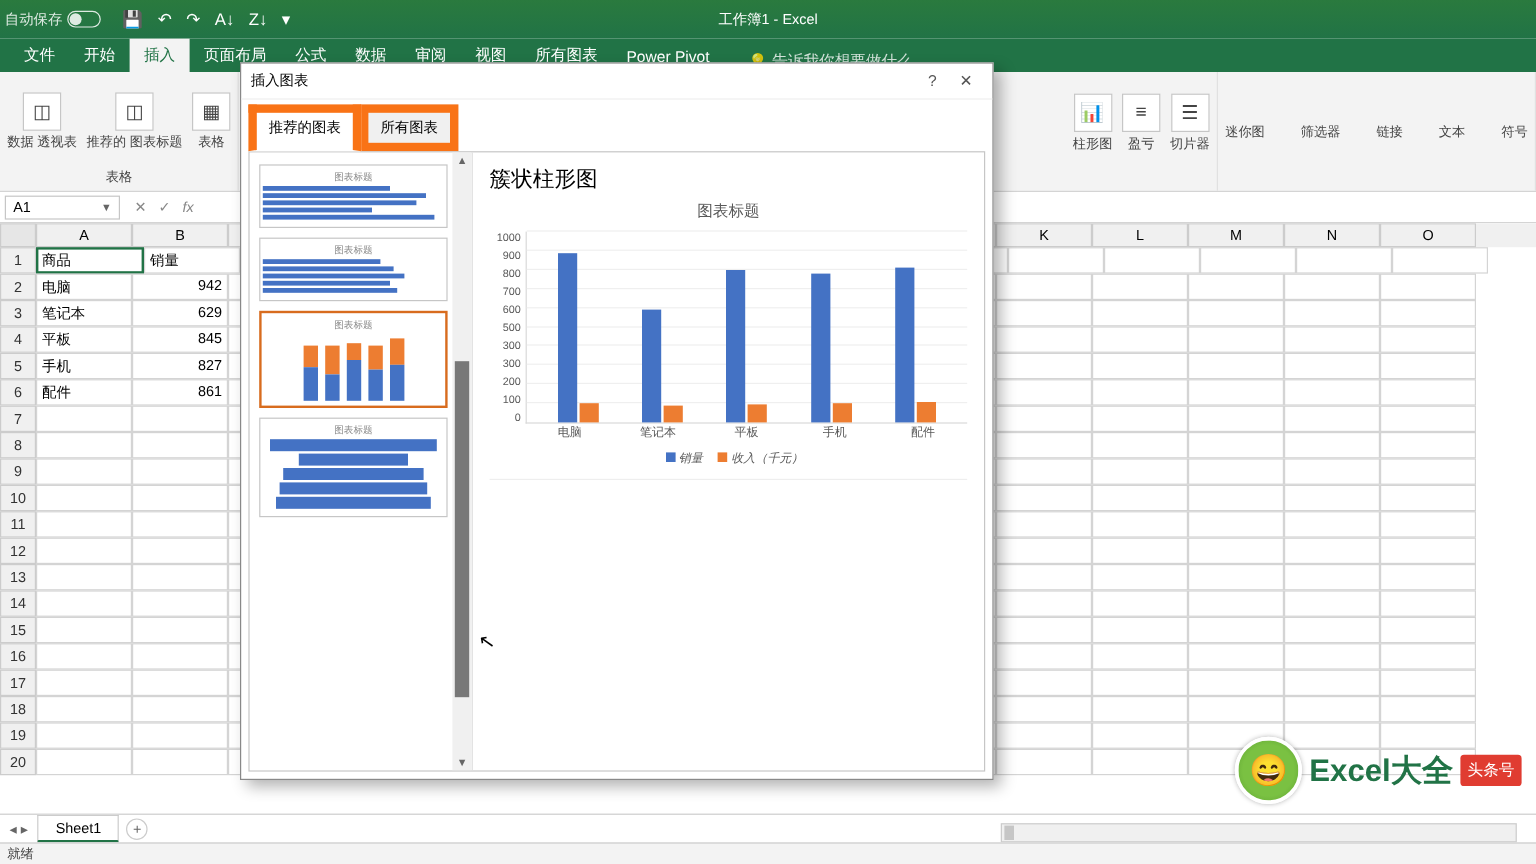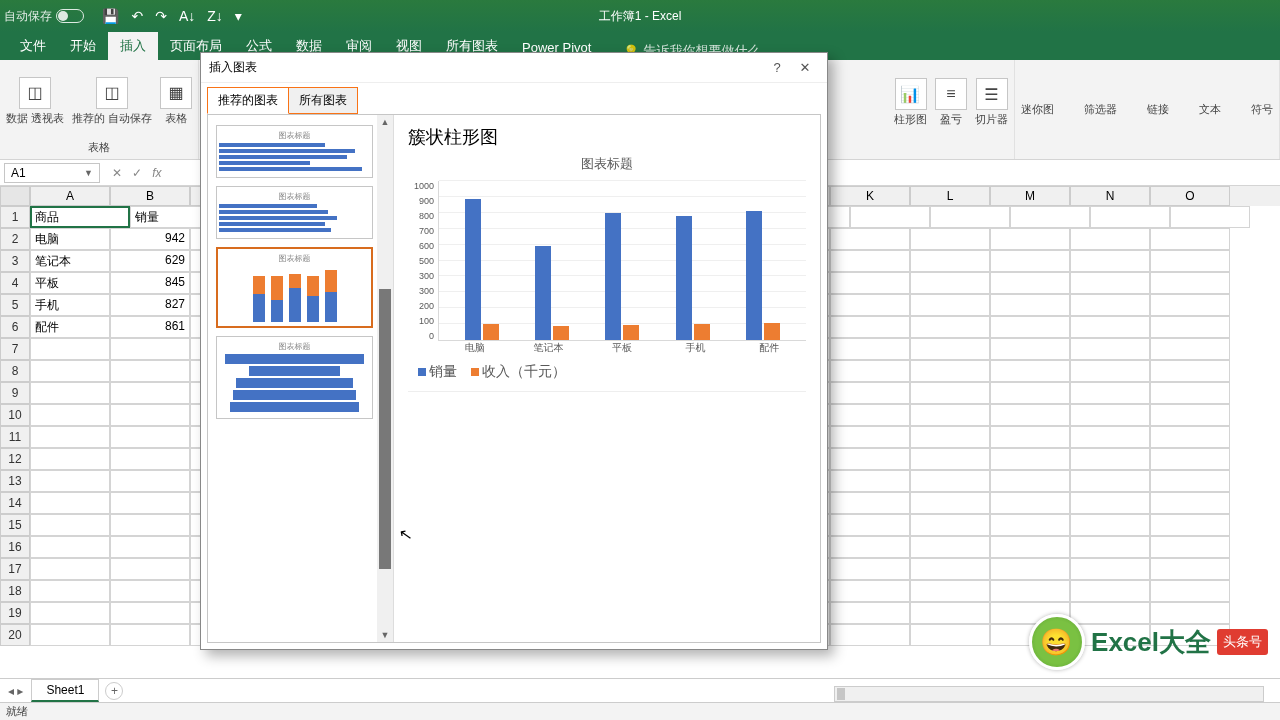--- a/index.html
+++ b/index.html
@@ -56,21 +56,21 @@
 .hscroll .thumb { position:absolute; left:2px; top:1px; width:8px; height:12px; background:#c6c6c6; }
 
 
 .status-bar { position:absolute; bottom:0; left:0; right:0; height:18px; background:#f3f3f3; border-top:1px solid #ccc; font-size:11px; display:flex; align-items:center; color:#444; padding:0 6px; justify-content:space-between; }
 .status-bar .stats { display:flex; gap:18px; }
 .dialog { position:absolute; left:200px; top:52px; width:628px; height:598px; background:#fff; border:1px solid #888; box-shadow:6px 6px 12px rgba(0,0,0,0.3); display:flex; flex-direction:column; }
 .dialog-title { height:30px; display:flex; align-items:center; padding:0 8px; font-size:12px; border-bottom:1px solid #eee; }
 .dialog-title .spacer { flex:1; }
 .dialog-title .btn { width:28px; height:22px; display:flex; align-items:center; justify-content:center; color:#555; font-size:13px; }
 .dialog-tabs { display:flex; padding:4px 6px 0 6px; font-size:12px; }
-.dialog-tabs .dtab { padding:4px 10px; border:1px solid #f97316; background:#f0f0f0; margin-right:-1px; }
+.dialog-tabs .dtab { padding:4px 10px; border:7px solid #f97316; background:#f0f0f0; margin-right:-1px; }
 .dialog-tabs .dtab.active { background:#fff; border-bottom:1px solid #fff; position:relative; z-index:2; }
 .dialog-body { flex:1; border:1px solid #c6c6c6; margin:0 6px 6px 6px; display:flex; position:relative; }
 
 
 .reco-list { width:186px; border-right:1px solid #ddd; position:relative; overflow:hidden; padding:6px 2px; }
 .reco-scroll { position:absolute; right:0; top:0; bottom:0; width:16px; background:#f0f0f0; display:flex; flex-direction:column; align-items:center; justify-content:space-between; }
 .reco-scroll .arrow { height:14px; width:100%; display:flex; align-items:center; justify-content:center; color:#666; font-size:9px; }
 .reco-scroll .track { flex:1; width:100%; position:relative; }
 .reco-scroll .thumb { position:absolute; top:160px; left:2px; right:2px; height:280px; background:#787878; }
 .thumb-card { margin:4px 18px 8px 6px; border:1px solid #c6c6c6; background:#fff; padding:4px 2px; font-size:8px; color:#666; text-align:center; }
@@ -90,21 +90,21 @@
 .preview .chart-title { text-align:center; color:#595959; font-size:13px; margin:4px 0 8px; }
 .chart-area { display:flex; height:160px; }
 .yaxis { width:30px; display:flex; flex-direction:column; justify-content:space-between; align-items:flex-end; font-size:9px; color:#595959; padding-right:4px; }
 .plot { flex:1; border-left:1px solid #d9d9d9; border-bottom:1px solid #d9d9d9; position:relative; display:flex; align-items:flex-end; justify-content:space-around; padding:0 8px; }
 .plot .grid-line { position:absolute; left:0; right:0; border-top:1px solid #efefef; }
 .bar-group { display:flex; align-items:flex-end; gap:2px; z-index:2; }
 .bar-group .b1 { width:16px; background:#4472C4; }
 .bar-group .b2 { width:16px; background:#ED7D31; }
 .xaxis { display:flex; margin-left:30px; font-size:10px; color:#595959; }
 .xaxis span { flex:1; text-align:center; }
-.legend { font-size:14px; color:#595959; margin-top:8px; }
+.legend { text-align:center; font-size:10px; color:#595959; margin-top:8px;font-style:italic; }
 .legend .sw { display:inline-block; width:8px; height:8px; margin:0 3px 0 10px; }
 .desc { margin-top:14px; font-size:12px; color:#333; line-height:1.5; }
 
 .dialog-buttons { display:flex; justify-content:flex-end; gap:12px; padding:8px 12px; }
 .dialog-buttons button { width:84px; height:26px; font-size:12px; border:1px solid #adadad; background:#e1e1e1; }
 .dialog-buttons button.primary { border:1px solid #2a6fbb; background:#e5f1fb; }
 
 
 .watermark { position:absolute; right:12px; bottom:50px; display:flex; align-items:center; gap:6px; }
 .watermark .av { width:56px; height:56px; border-radius:50%; background:radial-gradient(circle,#7ac142 60%,#5a9e30); border:3px solid #fff; box-shadow:0 0 4px rgba(0,0,0,0.3); display:flex; align-items:center; justify-content:center; font-size:26px; }
@@ -150,21 +150,21 @@
   <div class="ribbon-group">
     <div class="icons">
       <div class="ic">
           <div class="glyph">◫</div>
           <span>数据
 透视表</span>
         </div>
       <div class="ic">
           <div class="glyph">◫</div>
           <span>推荐的
-自动保存</span>
+图表标题</span>
         </div>
       <div class="ic">
           <div class="glyph">▦</div>
           <span>表格</span>
         </div>
     </div>
     <div class="group-label">表格</div>
   </div>
   <div class="ribbon-group">
     <div class="icons">
@@ -231,21 +231,21 @@
       <div class="ch" style="width: 80px;">J</div>
       <div class="ch" style="width: 80px;">K</div>
       <div class="ch" style="width: 80px;">L</div>
       <div class="ch" style="width: 80px;">M</div>
       <div class="ch" style="width: 80px;">N</div>
       <div class="ch" style="width: 80px;">O</div>
     </div>
   <div class="rows">
       <div class="row">
         <div class="rh">1</div>
-        <div class="cell header-cell sel-border" style="width: 100px;">商品</div>
+        <div class="cell header-cell sel-border" style="width: 90px;">商品</div>
         <div class="cell header-cell" style="width: 80px;">销量</div>
         <div class="cell" style="width: 80px;"></div>
         <div class="cell" style="width: 80px;"></div>
         <div class="cell" style="width: 80px;"></div>
         <div class="cell" style="width: 80px;"></div>
         <div class="cell" style="width: 80px;"></div>
         <div class="cell" style="width: 80px;"></div>
         <div class="cell" style="width: 80px;"></div>
         <div class="cell" style="width: 80px;"></div>
         <div class="cell" style="width: 80px;"></div>

